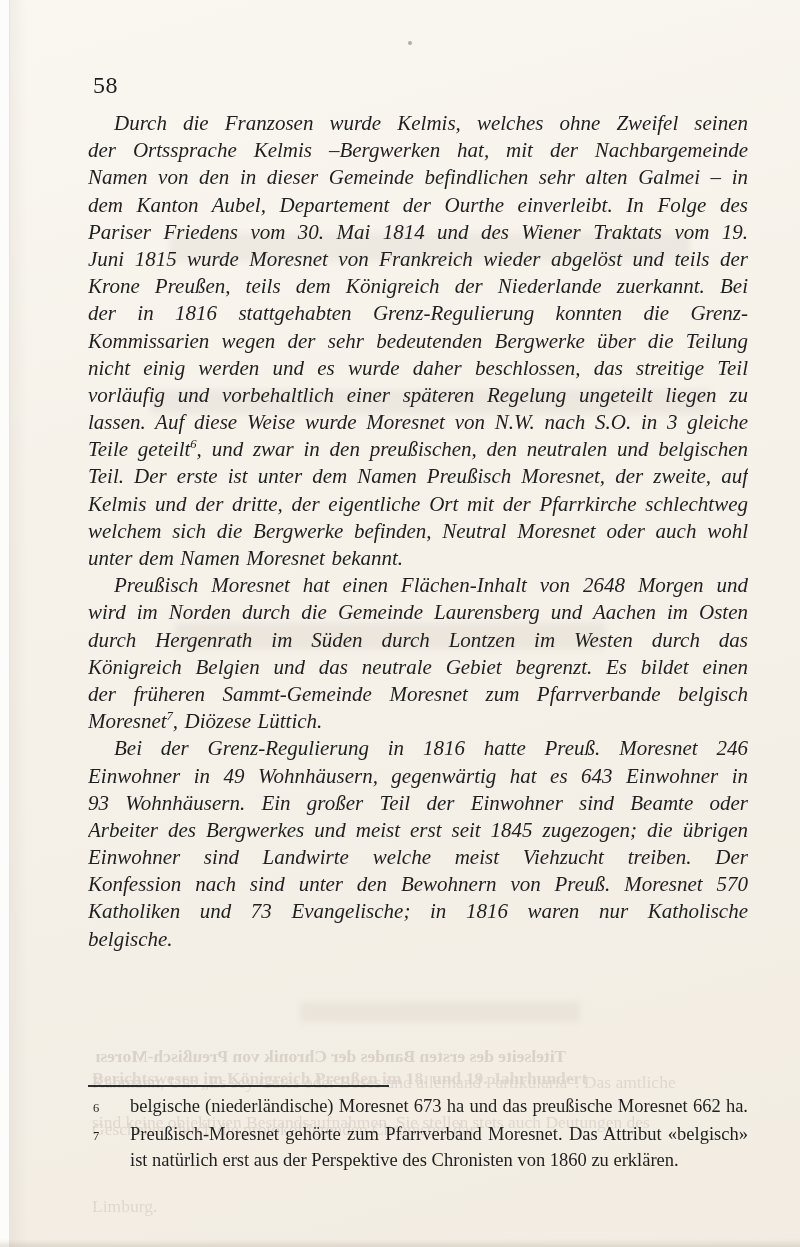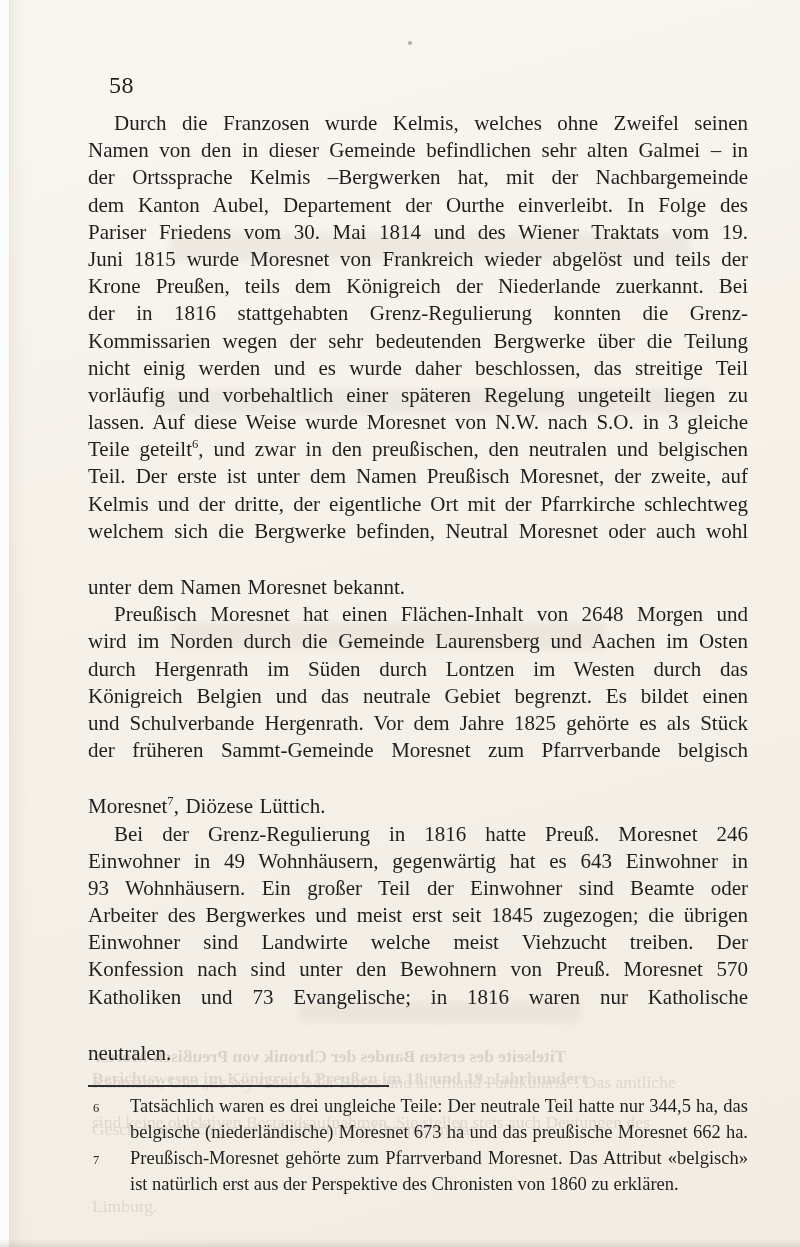--- a/index.html
+++ b/index.html
@@ -20,32 +20,32 @@
   }
   .bottom-shadow{
     position:absolute;left:0;bottom:0;width:800px;height:8px;
     background:linear-gradient(180deg,rgba(180,168,150,0),rgba(170,158,140,0.28));
   }
   .dust-speck{
     position:absolute;left:408px;top:41px;width:4px;height:4px;border-radius:50%;
     background:rgba(90,85,80,0.45);
   }
   .page-number{
-    position:absolute;left:93px;top:72px;font-size:24px;letter-spacing:0.5px;margin-left:16px;
+    position:absolute;left:93px;top:72px;font-size:24px;letter-spacing:0.5px;
   }
   .body-text{
     position:absolute;left:88px;top:110px;width:660px;
     font-size:21px;line-height:27.2px;
   }
   .tl{ 
     text-align:justify;text-align-last:justify;height:27.2px;overflow:hidden;
-    word-spacing:0.06em;white-space:normal;
+    word-spacing:0.06em;white-space:normal;font-style:italic;
   }
   .tl.indent{padding-left:26px;}
-  .tl.lastline{text-align-last:left;margin-top:29px;}
+  .tl.lastline{text-align-last:left;}
   sup{font-size:0.6em;line-height:0;vertical-align:super;letter-spacing:0;}
   .footnote-rule{
     position:absolute;left:88px;top:1085px;width:301px;height:2px;background:#2c2c2c;
   }
   .footnotes{
     position:absolute;left:88px;top:1093px;width:660px;
     font-size:18.5px;line-height:26px;
   }
   .fn-row{display:flex;align-items:flex-start;}
   .fn-marker{
@@ -91,65 +91,63 @@
 
   <div class="edge-strip"></div>
   <div class="edge-crease"></div>
   <div class="dust-speck"></div>
 
   <div class="page-number">58</div>
 
   <div class="body-text" id="body-text">
       <div>
         <div class="tl indent">Durch die Franzosen wurde Kelmis, welches ohne Zweifel seinen</div>
+        <div class="tl">der Ortssprache Kelmis –Bergwerken hat, mit der Nachbargemeinde</div>
         <div class="tl">Namen von den in dieser Gemeinde befindlichen sehr alten Galmei – in</div>
-        <div class="tl">der Ortssprache Kelmis –Bergwerken hat, mit der Nachbargemeinde</div>
         <div class="tl">dem Kanton Aubel, Departement der Ourthe einverleibt. In Folge des</div>
         <div class="tl">Pariser Friedens vom 30. Mai 1814 und des Wiener Traktats vom 19.</div>
         <div class="tl">Juni 1815 wurde Moresnet von Frankreich wieder abgelöst und teils der</div>
         <div class="tl">Krone Preußen, teils dem Königreich der Niederlande zuerkannt. Bei</div>
         <div class="tl">der in 1816 stattgehabten Grenz-Regulierung konnten die Grenz-</div>
         <div class="tl">Kommissarien wegen der sehr bedeutenden Bergwerke über die Teilung</div>
         <div class="tl">nicht einig werden und es wurde daher beschlossen, das streitige Teil</div>
         <div class="tl">vorläufig und vorbehaltlich einer späteren Regelung ungeteilt liegen zu</div>
         <div class="tl">lassen. Auf diese Weise wurde Moresnet von N.W. nach S.O. in 3 gleiche</div>
         <div class="tl">Teile geteilt<sup>6</sup>, und zwar in den preußischen, den neutralen und belgischen</div>
         <div class="tl">Teil. Der erste ist unter dem Namen Preußisch Moresnet, der zweite, auf</div>
         <div class="tl">Kelmis und der dritte, der eigentliche Ort mit der Pfarrkirche schlechtweg</div>
         <div class="tl">welchem sich die Bergwerke befinden, Neutral Moresnet oder auch wohl</div>
         <div class="tl lastline">unter dem Namen Moresnet bekannt.</div>
       </div>
       <div>
         <div class="tl indent">Preußisch Moresnet hat einen Flächen-Inhalt von 2648 Morgen und</div>
         <div class="tl">wird im Norden durch die Gemeinde Laurensberg und Aachen im Osten</div>
         <div class="tl">durch Hergenrath im Süden durch Lontzen im Westen durch das</div>
         <div class="tl">Königreich Belgien und das neutrale Gebiet begrenzt. Es bildet einen</div>
-        <div class="tl">und Schulverbande Hergenrath. Vor dem Jahre 1825 gehörte es als Stück</div>
         <div class="tl">der früheren Sammt-Gemeinde Moresnet zum Pfarrverbande belgisch</div>
         <div class="tl lastline">Moresnet<sup>7</sup>, Diözese Lüttich.</div>
       </div>
       <div>
         <div class="tl indent">Bei der Grenz-Regulierung in 1816 hatte Preuß. Moresnet 246</div>
         <div class="tl">Einwohner in 49 Wohnhäusern, gegenwärtig hat es 643 Einwohner in</div>
         <div class="tl">93 Wohnhäusern. Ein großer Teil der Einwohner sind Beamte oder</div>
         <div class="tl">Arbeiter des Bergwerkes und meist erst seit 1845 zugezogen; die übrigen</div>
         <div class="tl">Einwohner sind Landwirte welche meist Viehzucht treiben. Der</div>
         <div class="tl">Konfession nach sind unter den Bewohnern von Preuß. Moresnet 570</div>
         <div class="tl">Katholiken und 73 Evangelische; in 1816 waren nur Katholische</div>
-        <div class="tl lastline">neutralen.</div>
+        <div class="tl lastline">belgische.</div>
       </div>
     </div>
 
   <div class="footnote-rule"></div>
 
   <div class="footnotes" id="footnotes">
       <div class="fn-row">
         <div class="fn-marker">6</div>
         <div class="fn-text">
-          <div class="fn-line">Tatsächlich waren es drei ungleiche Teile: Der neutrale Teil hatte nur 344,5 ha, das</div>
           <div class="fn-line">belgische (niederländische) Moresnet 673 ha und das preußische Moresnet 662 ha.</div>
         </div>
       </div>
       <div class="fn-row">
         <div class="fn-marker">7</div>
         <div class="fn-text">
           <div class="fn-line">Preußisch-Moresnet gehörte zum Pfarrverband Moresnet. Das Attribut «belgisch»</div>
           <div class="fn-line lastline">ist natürlich erst aus der Perspektive des Chronisten von 1860 zu erklären.</div>
         </div>
       </div>

